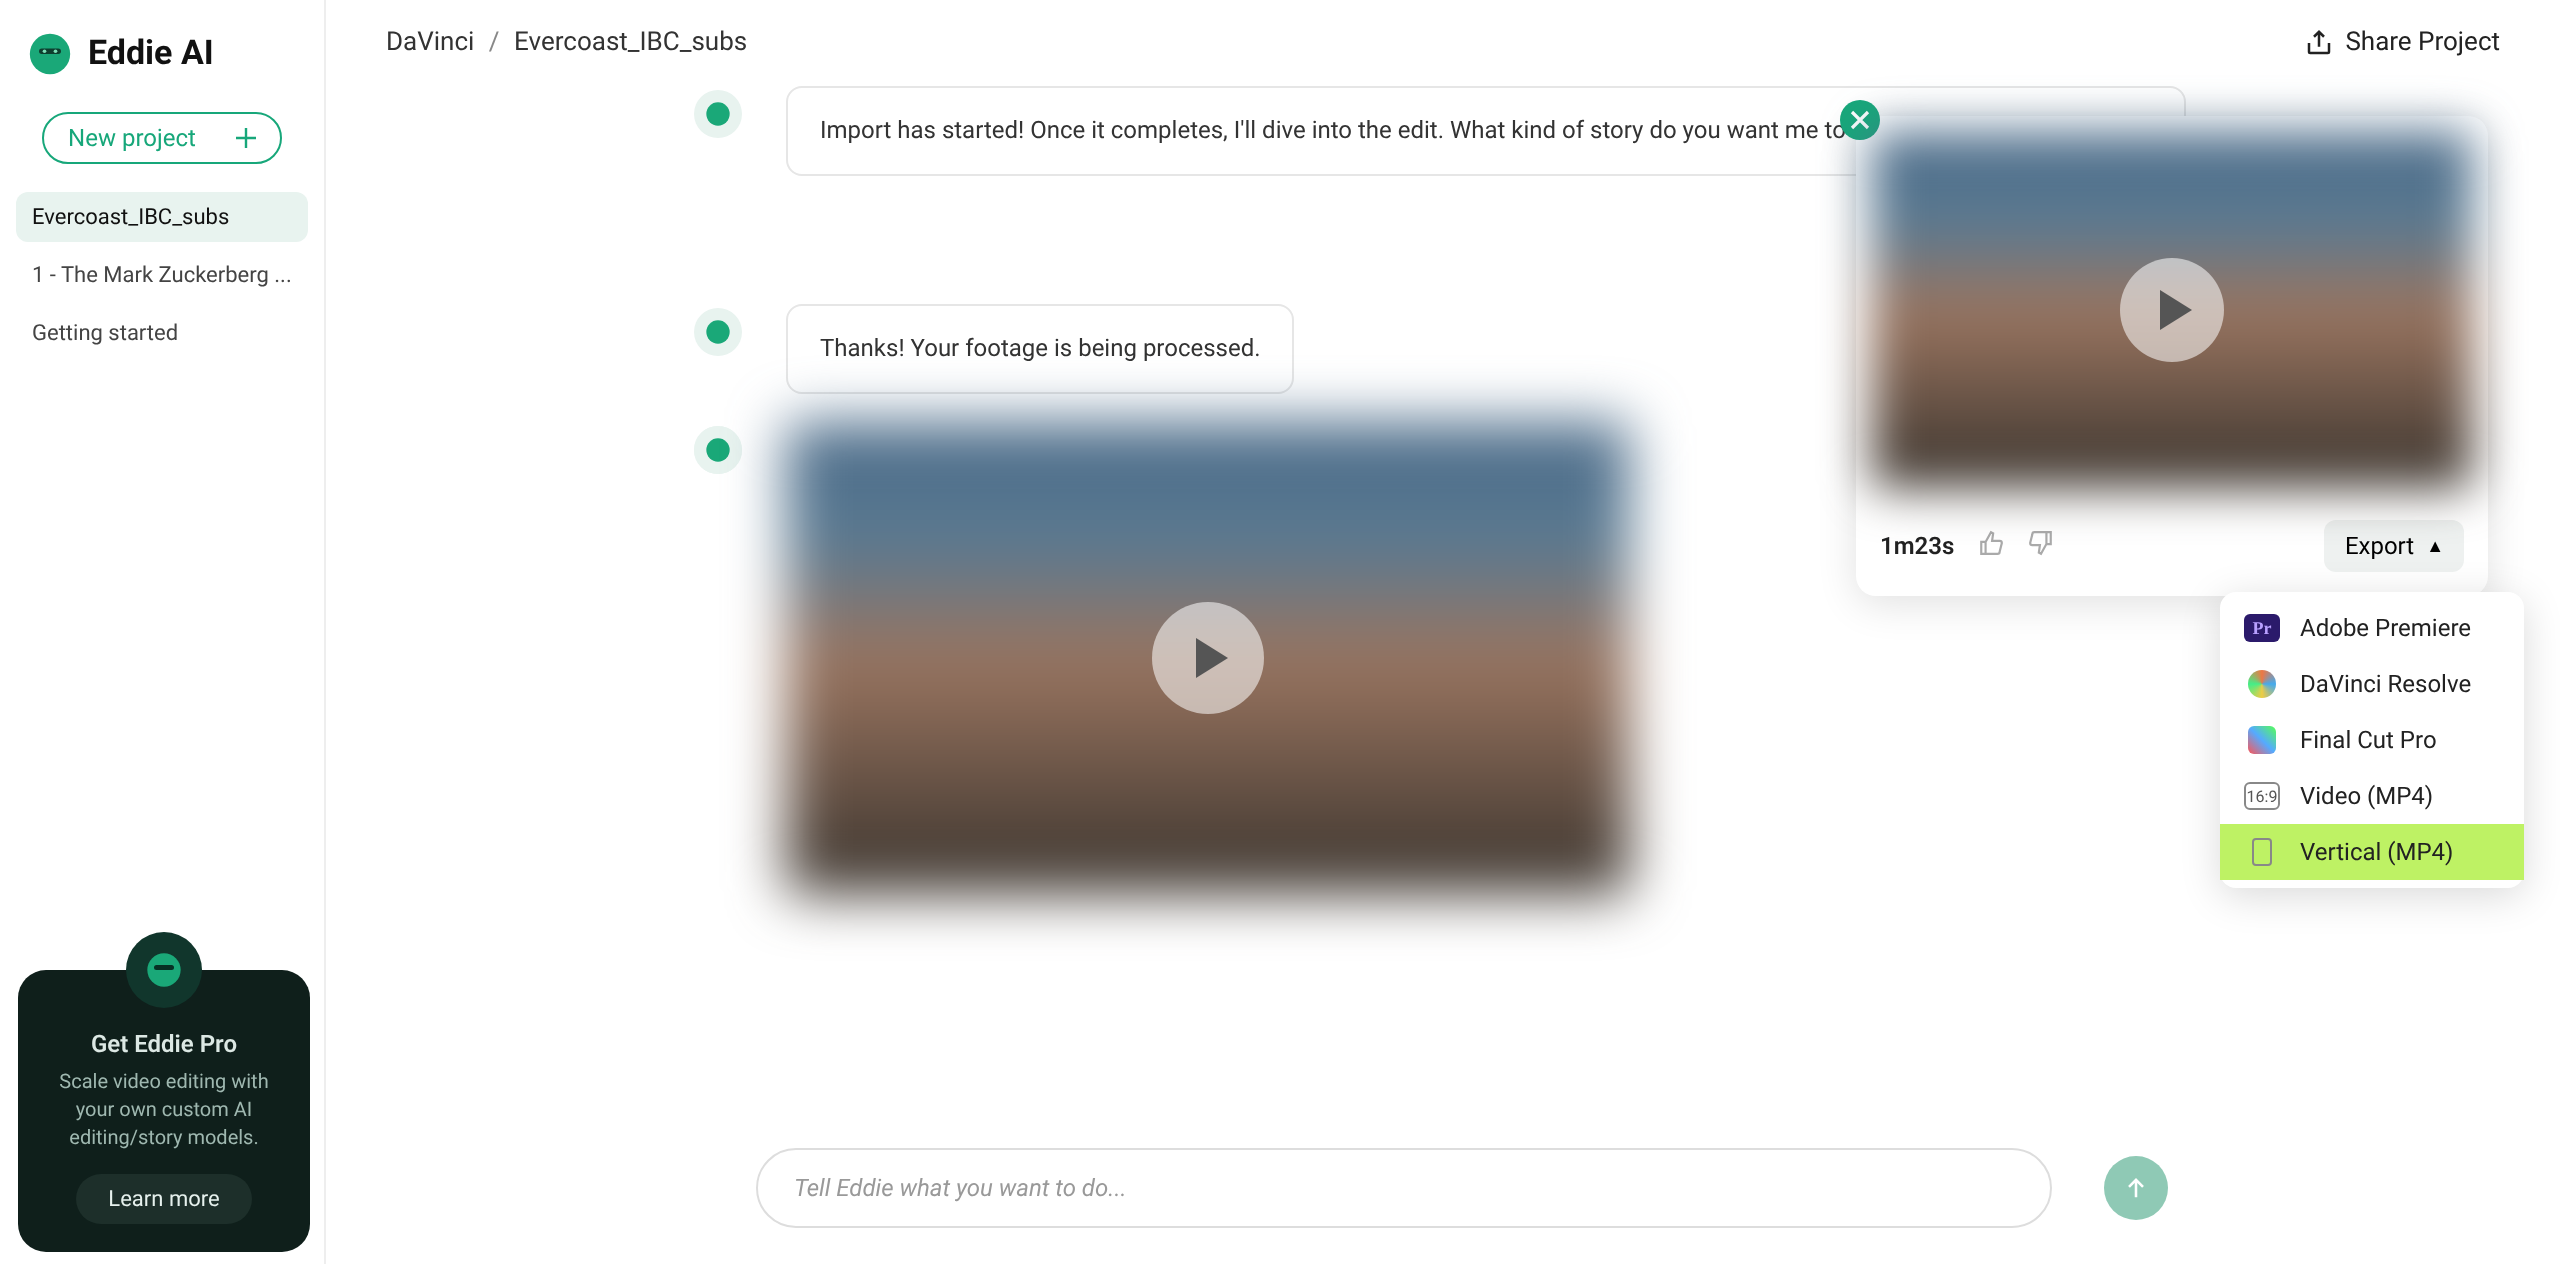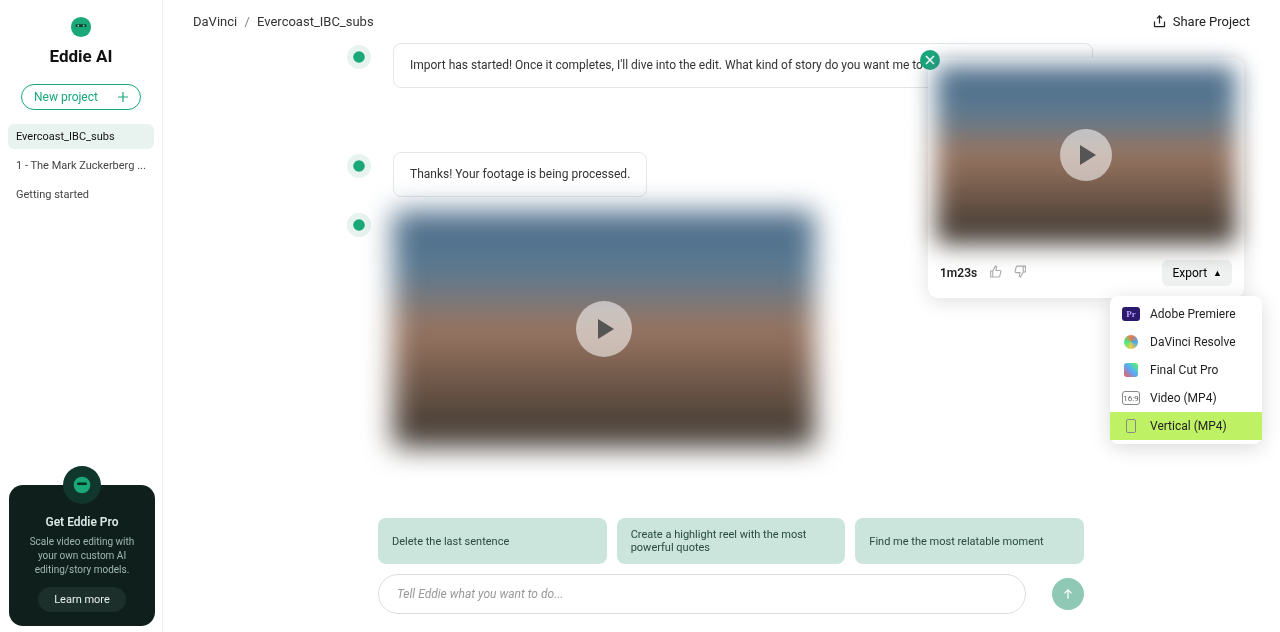--- a/index.html
+++ b/index.html
@@ -1,21 +1,21 @@
 <!DOCTYPE html>
 <html><head>
 <meta charset="utf-8">
 <style>
 * { box-sizing: border-box; margin: 0; padding: 0; font-family: -apple-system, BlinkMacSystemFont, "Segoe UI", Roboto, sans-serif; }
 body { width: 1280px; height: 632px; overflow: hidden; background: #fff; color: #222; }
 .app { display: flex; height: 100%; }
 
 
 .sidebar { width: 163px; background: #fff; border-right: 1px solid #eee; display: flex; flex-direction: column; padding: 12px 8px; position: relative; }
-.logo-row { display: flex; align-items: center; gap: 8px; padding: 4px 6px; margin-bottom: 14px; flex-direction: column; }
+.logo-row { display: flex; align-items: center; gap: 8px; padding: 4px 6px; margin-bottom: 14px; }
 .logo-mark { width: 22px; height: 22px; }
 .logo-text { font-weight: 700; font-size: 17px; color: #111; }
 .new-project-btn { border: 1px solid #17a77a; color: #17a77a; background: #fff; border-radius: 999px; padding: 5px 12px; font-size: 12px; display: inline-flex; align-items: center; gap: 20px; cursor: pointer; margin: 0 auto 14px; }
 .new-project-btn .plus-icon { width: 10px; height: 10px; }
 .proj-list { display: flex; flex-direction: column; gap: 4px; font-size: 11px; }
 .proj-item { padding: 6px 8px; border-radius: 6px; cursor: pointer; color: #444; white-space: nowrap; overflow: hidden; text-overflow: ellipsis; }
 .proj-item.active { background: #e8f3ef; color: #111; }
 .pro-card { position: absolute; left: 9px; bottom: 6px; width: 146px; background: #0f1f1b; border-radius: 14px; color: #dce8e4; text-align: center; padding: 30px 10px 14px; }
 .pro-avatar { width: 38px; height: 38px; border-radius: 50%; background: #11362c; display:flex; align-items:center; justify-content:center; position:absolute; left:50%; top:-19px; transform:translateX(-50%); }
 .pro-title { font-size: 12px; font-weight: 600; margin-bottom: 6px; }
@@ -165,25 +165,20 @@
           <div class="video-wrap">
             <div class="video-block"></div>
             <div class="play-btn">
                 <div class="play-tri"></div>
               </div>
           </div>
         </div>
       </div>
 
       <div class="composer">
-        <div class="suggestions">
-          <div class="sugg">Delete the last sentence</div>
-          <div class="sugg">Create a highlight reel with the most powerful quotes</div>
-          <div class="sugg">Find me the most relatable moment</div>
-        </div>
         <div class="input-row">
           <div class="input-pill">Tell Eddie what you want to do...</div>
           <button class="send-btn">
             <svg width="14" height="14" viewBox="0 0 24 24" fill="none" stroke="#fff" stroke-width="2.2">
                 <path d="M12 20V5M6 11l6-6 6 6"></path>
               </svg>
           </button>
         </div>
       </div>
     </div>

